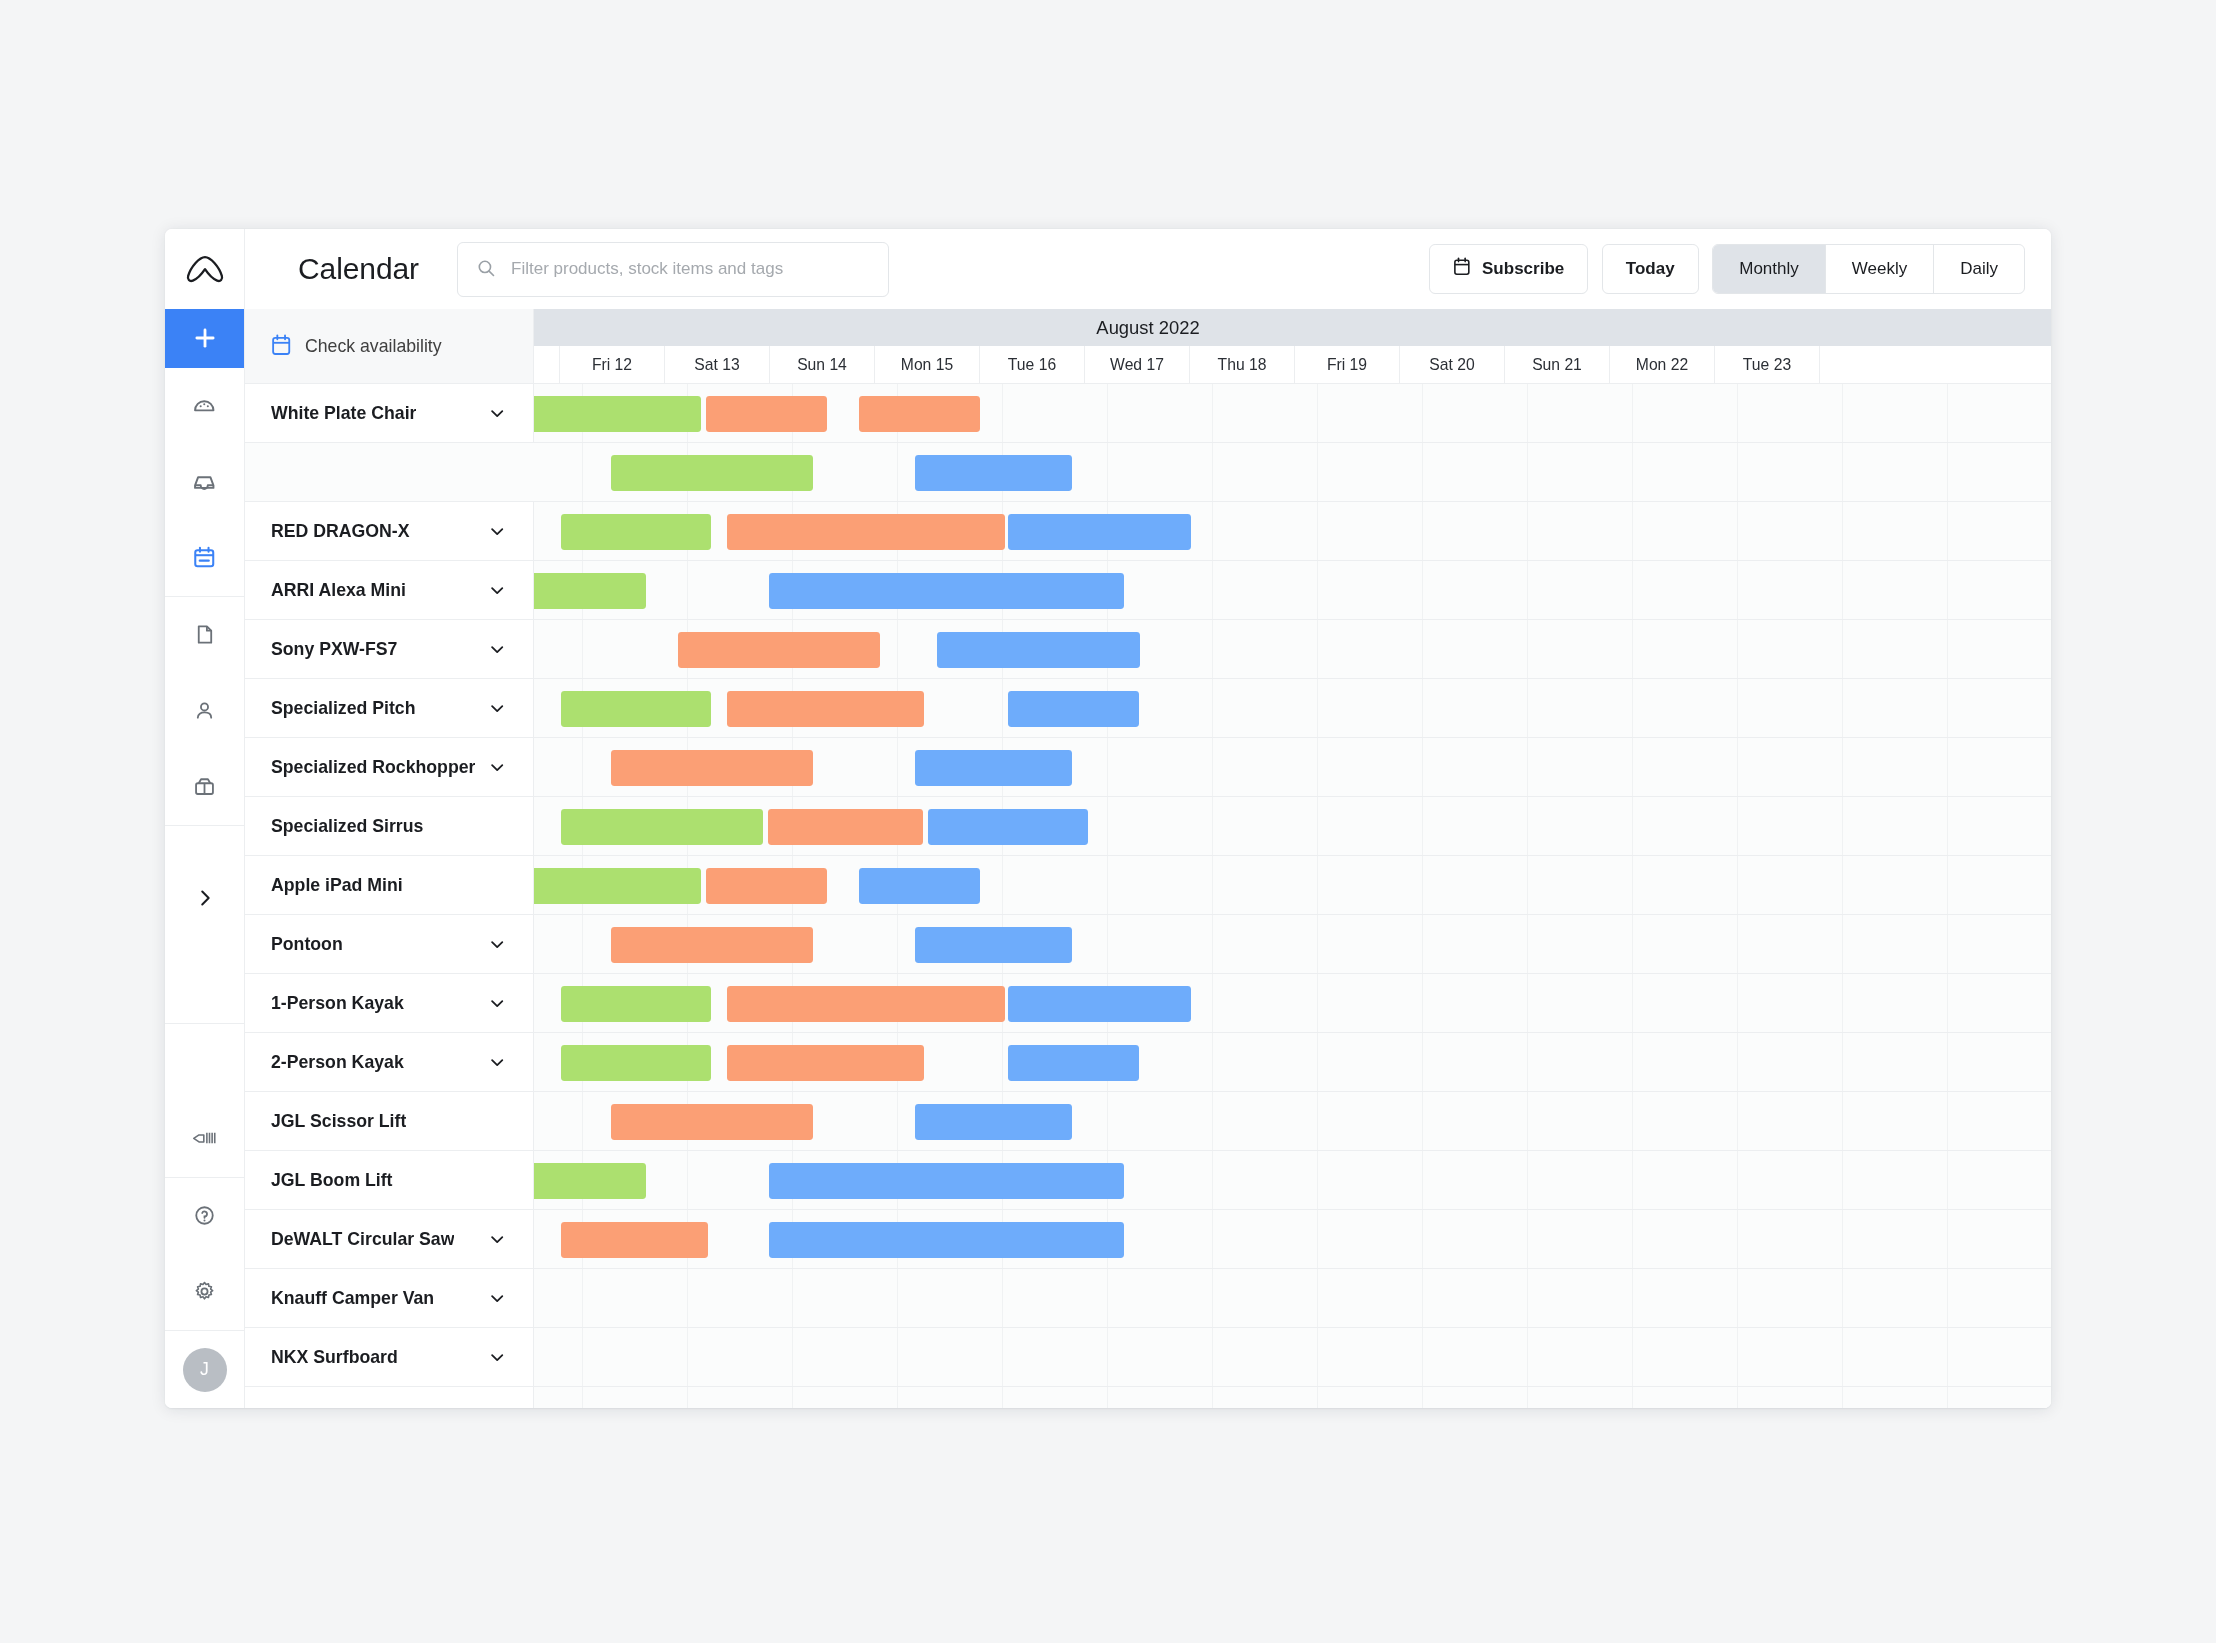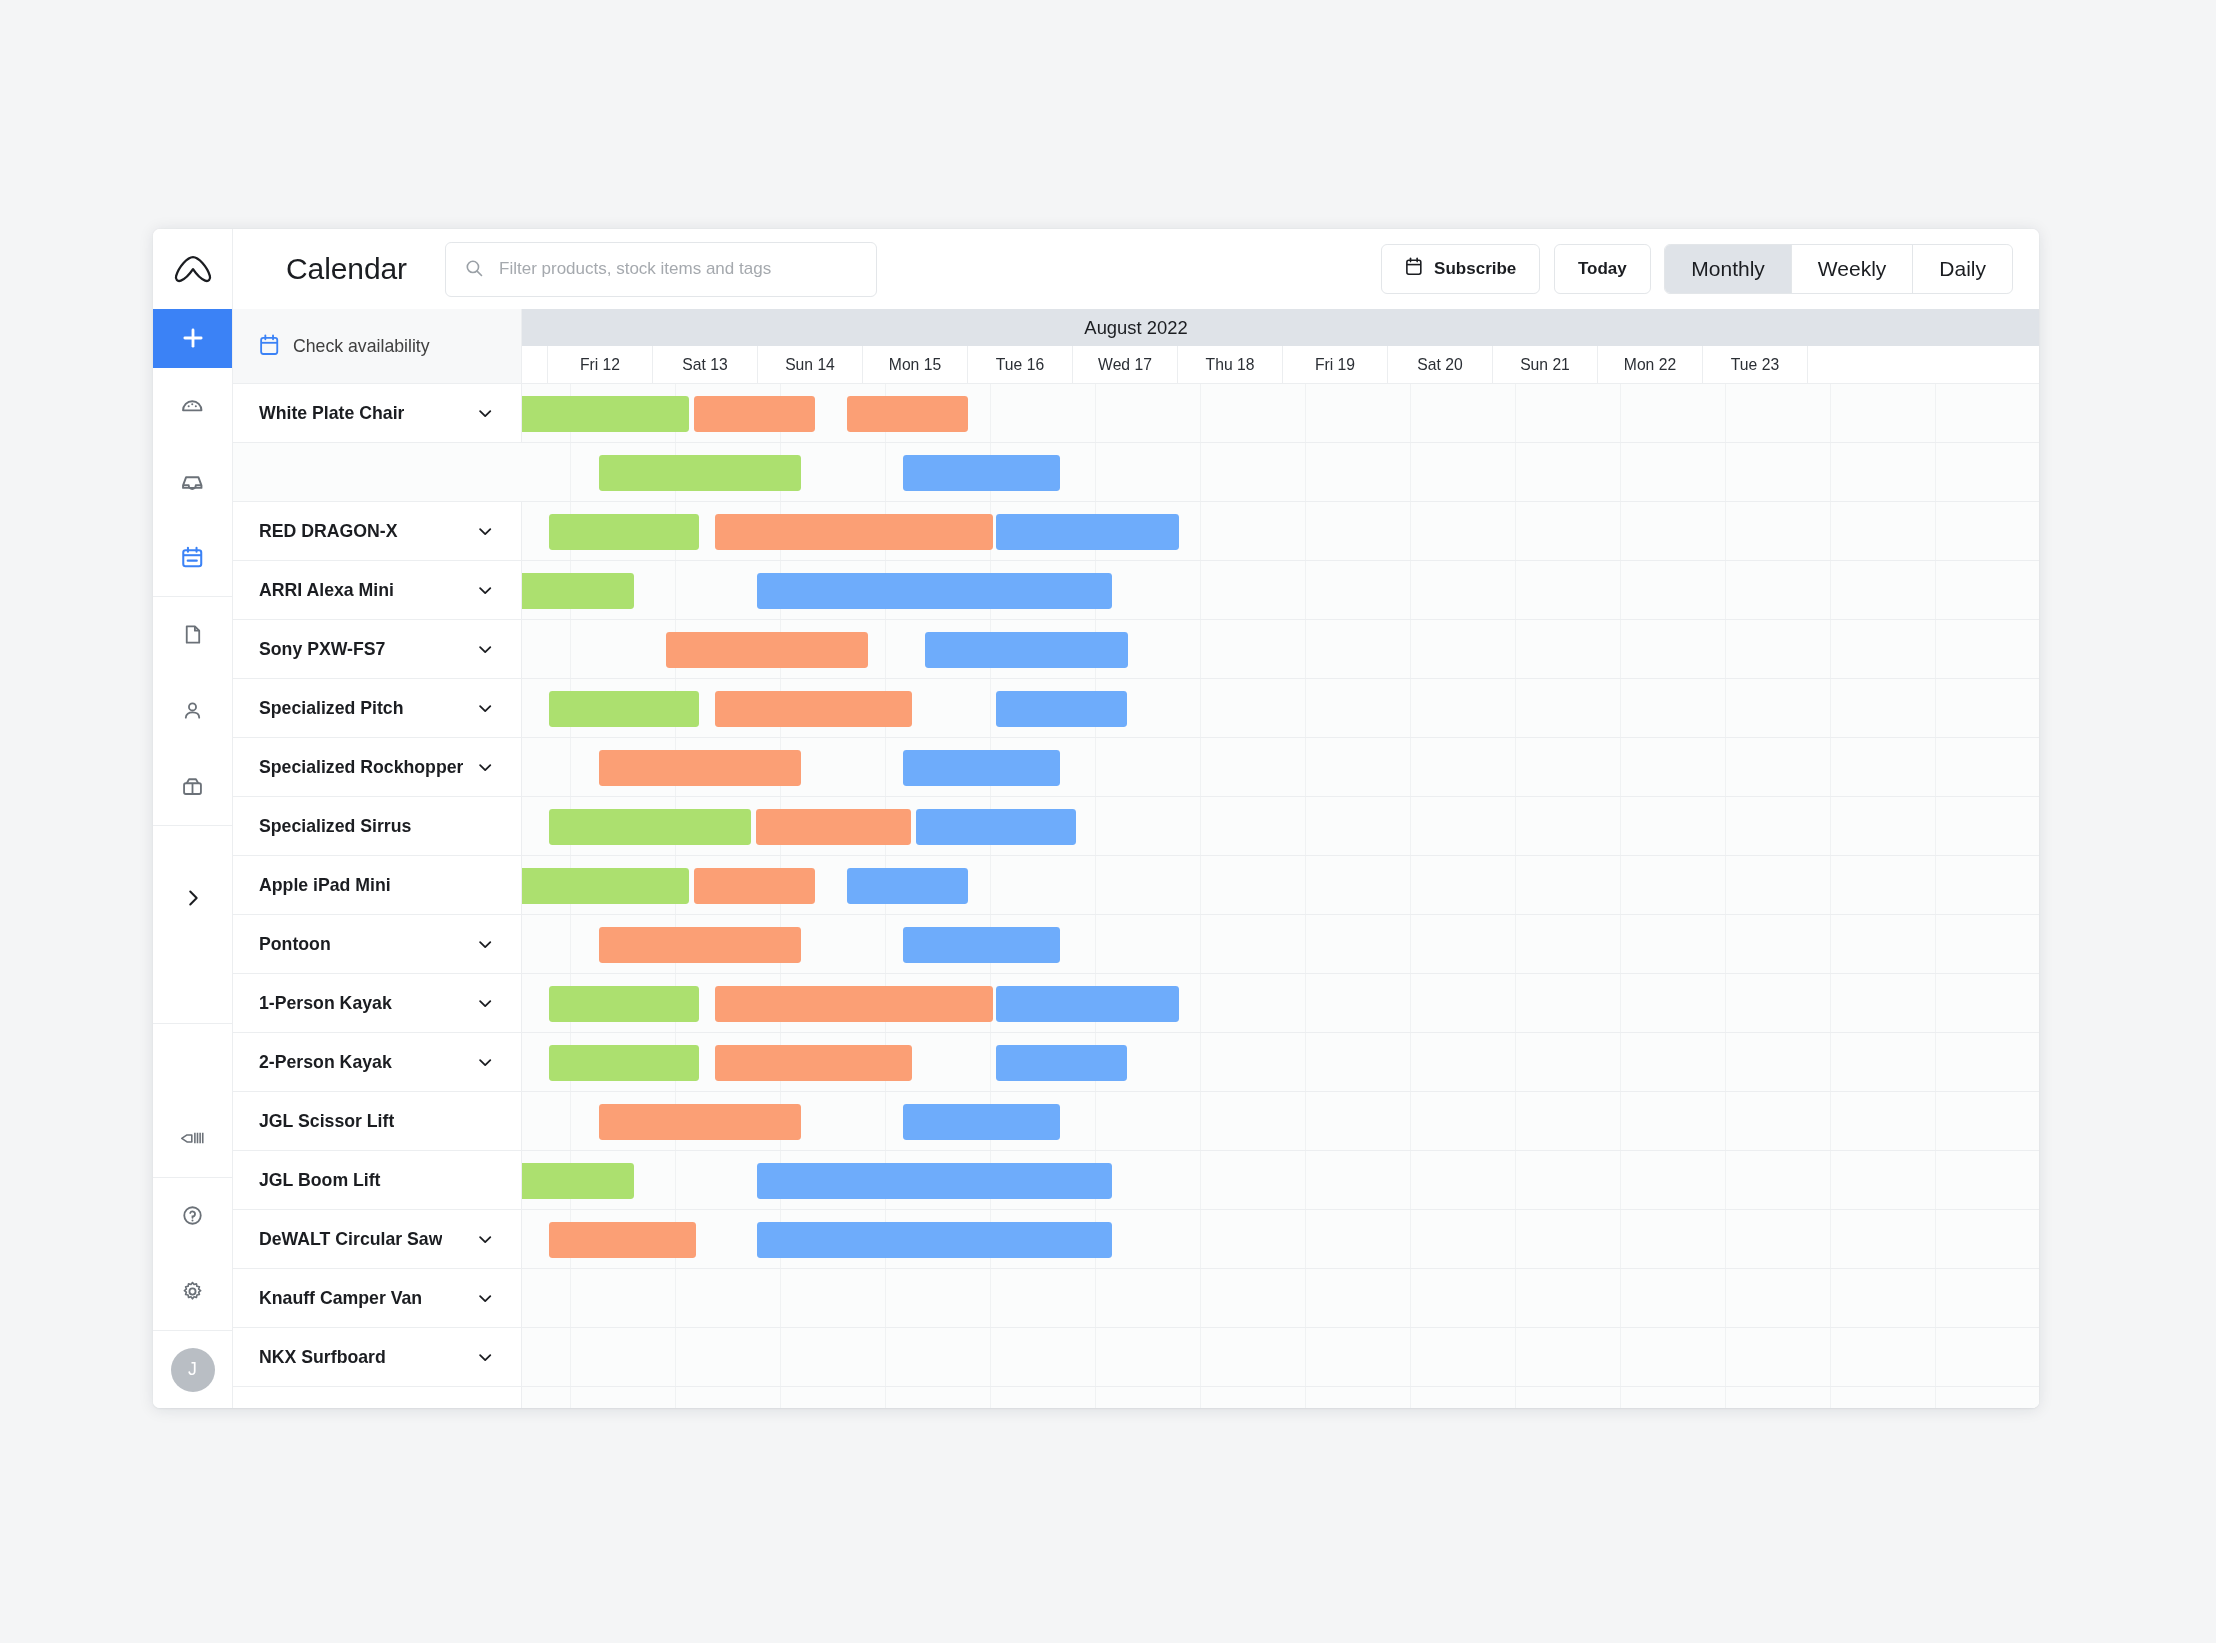--- a/index.html
+++ b/index.html
@@ -6,21 +6,21 @@
   html, body {
     width: 2216px; height: 1644px;
     background: #f4f5f6;
     font-family: "Liberation Sans", sans-serif;
     overflow: hidden;
   }
 
   
   #app-card {
     position: absolute;
-    left: 153px; top: 229px;
+    left: 165px; top: 229px;
     width: 1886px; height: 1179px;
     background: #ffffff;
     border-radius: 6.8px;
     box-shadow: 0 1.4px 15px rgba(20,30,50,0.10), 0 0.7px 2px rgba(20,30,50,0.06);
     overflow: hidden;
     display: flex;
     flex-direction: column;
   }
 
   
@@ -96,21 +96,21 @@
     height: 50px;
     border: 0.7px solid #e3e6e9;
     border-radius: 6.1px;
     display: flex;
     overflow: hidden;
     background: #fff;
   }
   .seg-item {
     display: flex; align-items: center; justify-content: center;
     padding: 0 26px;
-    font-size: 21px;
+    font-size: 17px;
     color: #1b1d21;
     border-right: 0.7px solid #e3e6e9;
     cursor: pointer;
     white-space: nowrap;
   }
   .seg-item:last-child { border-right: 0; }
   .seg-item.active { background: #dfe3e8; }
 
   
   .body-row {

